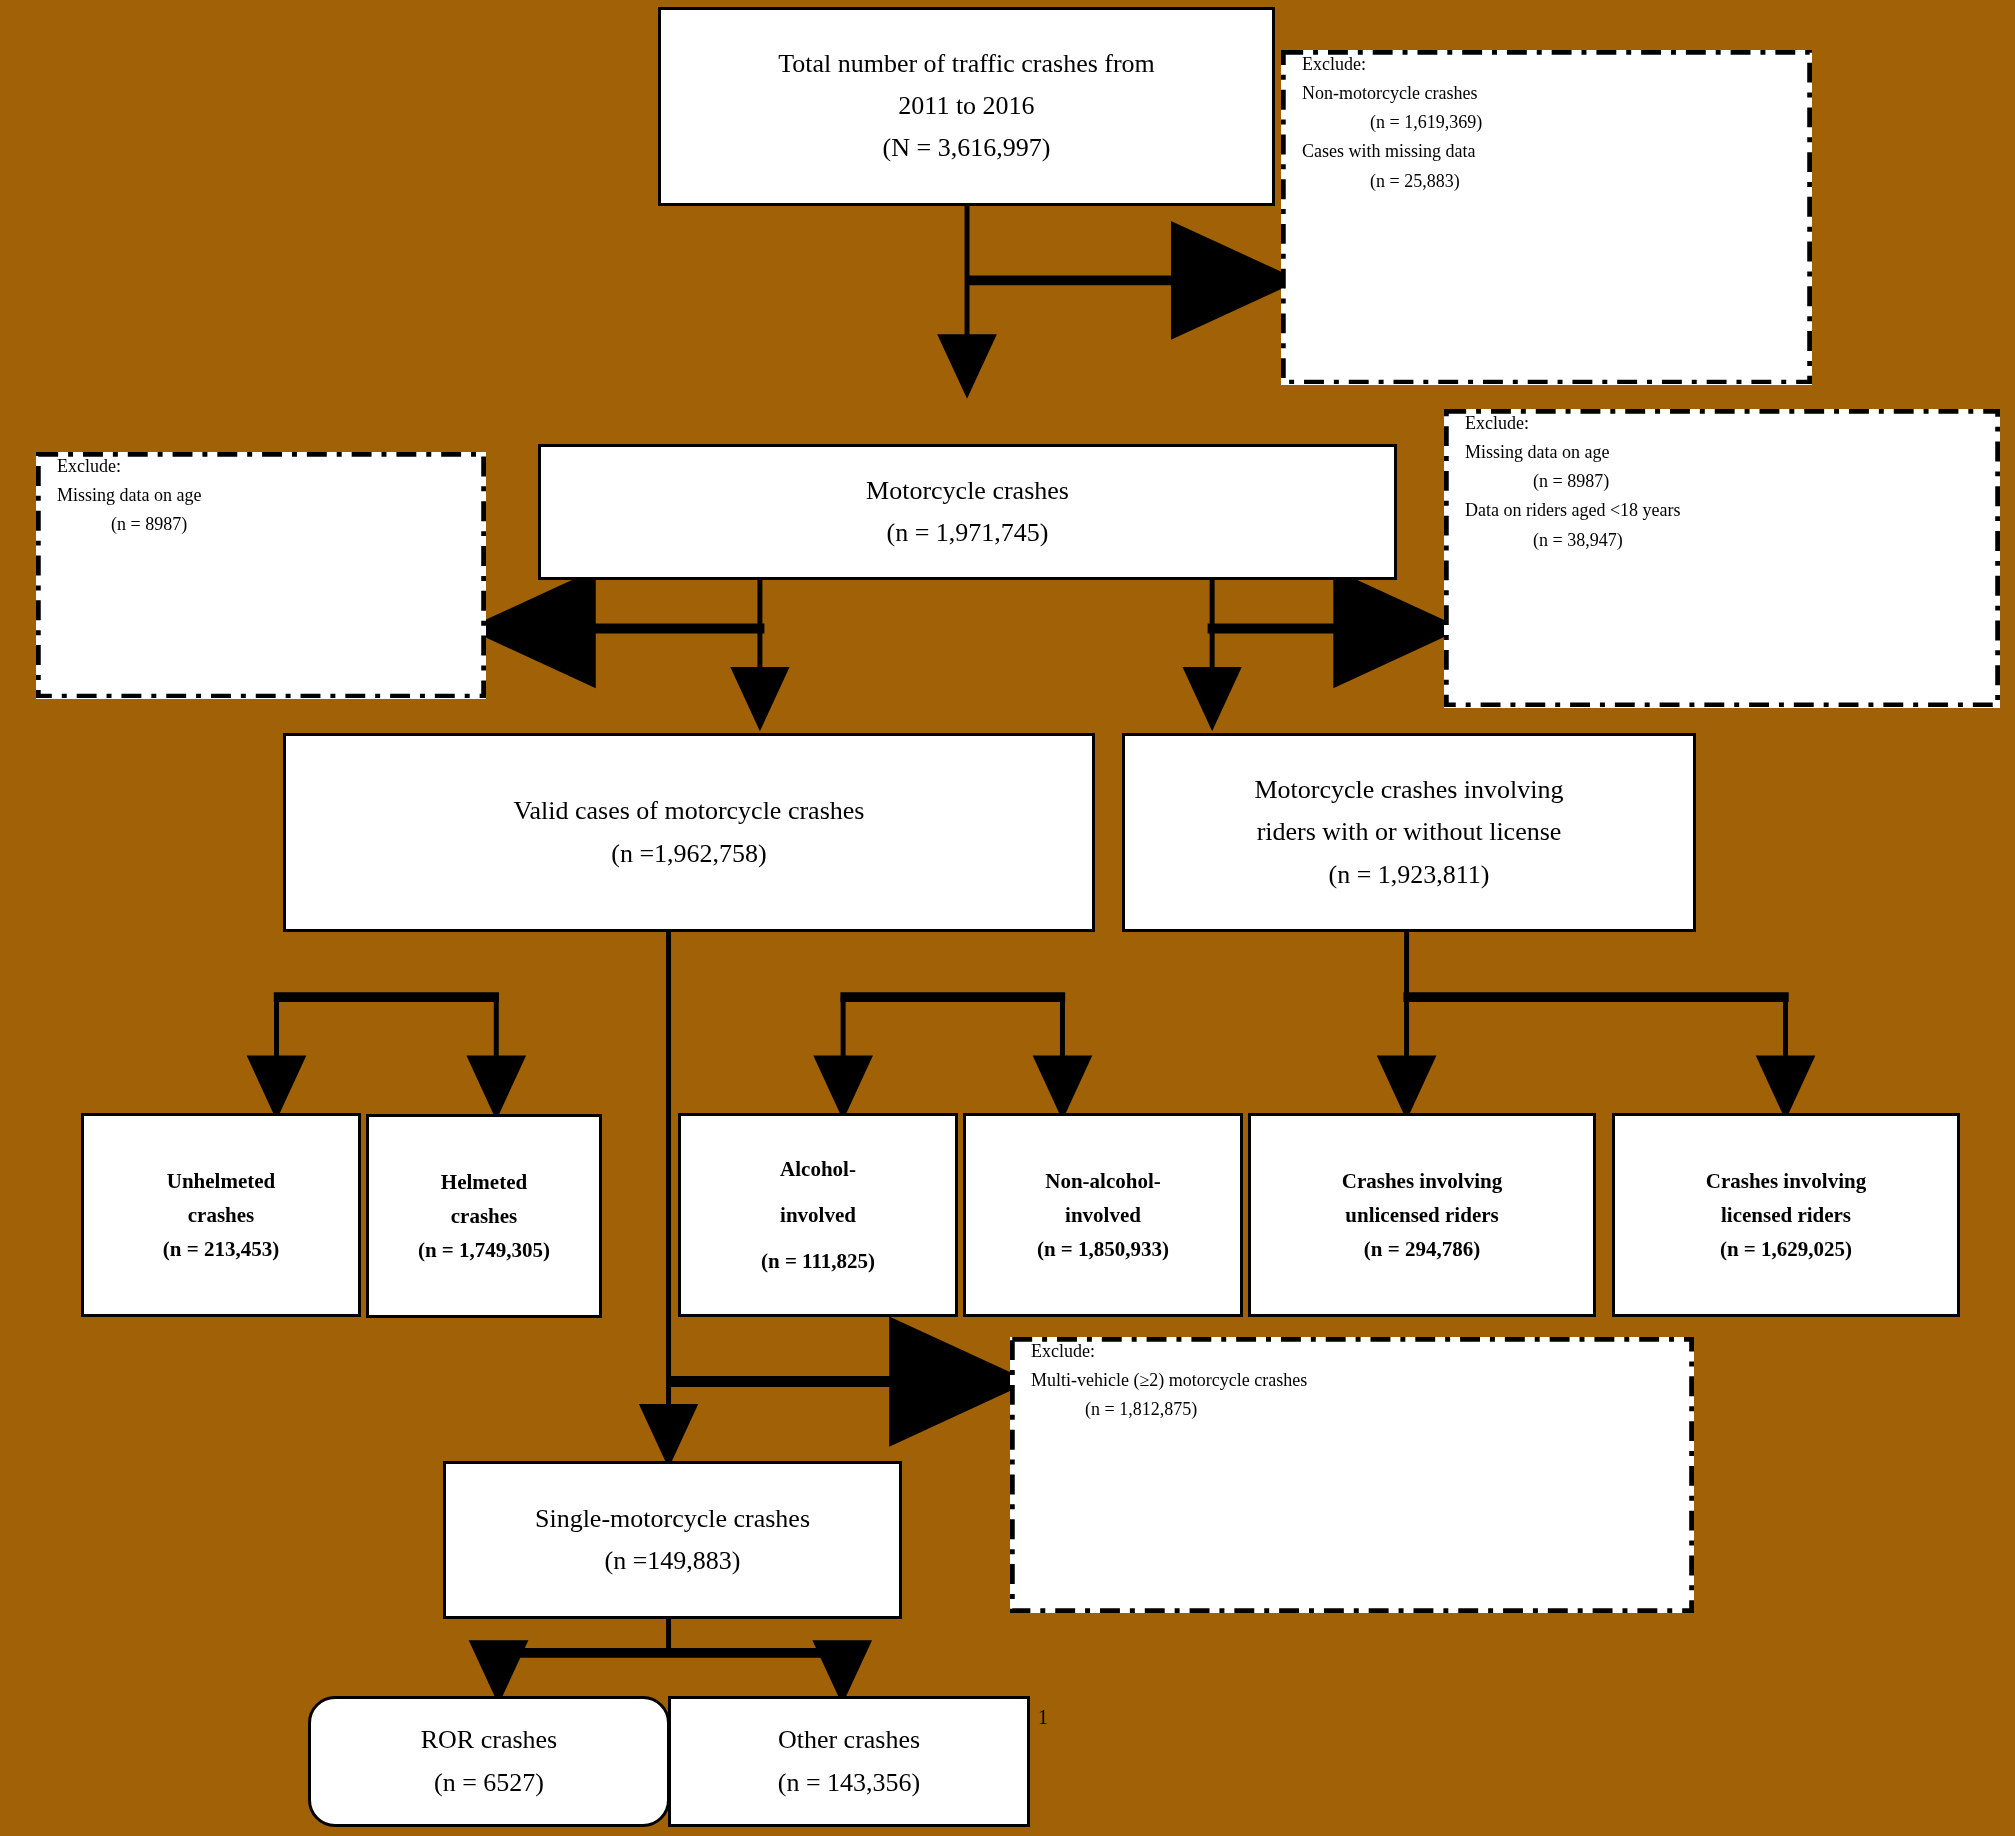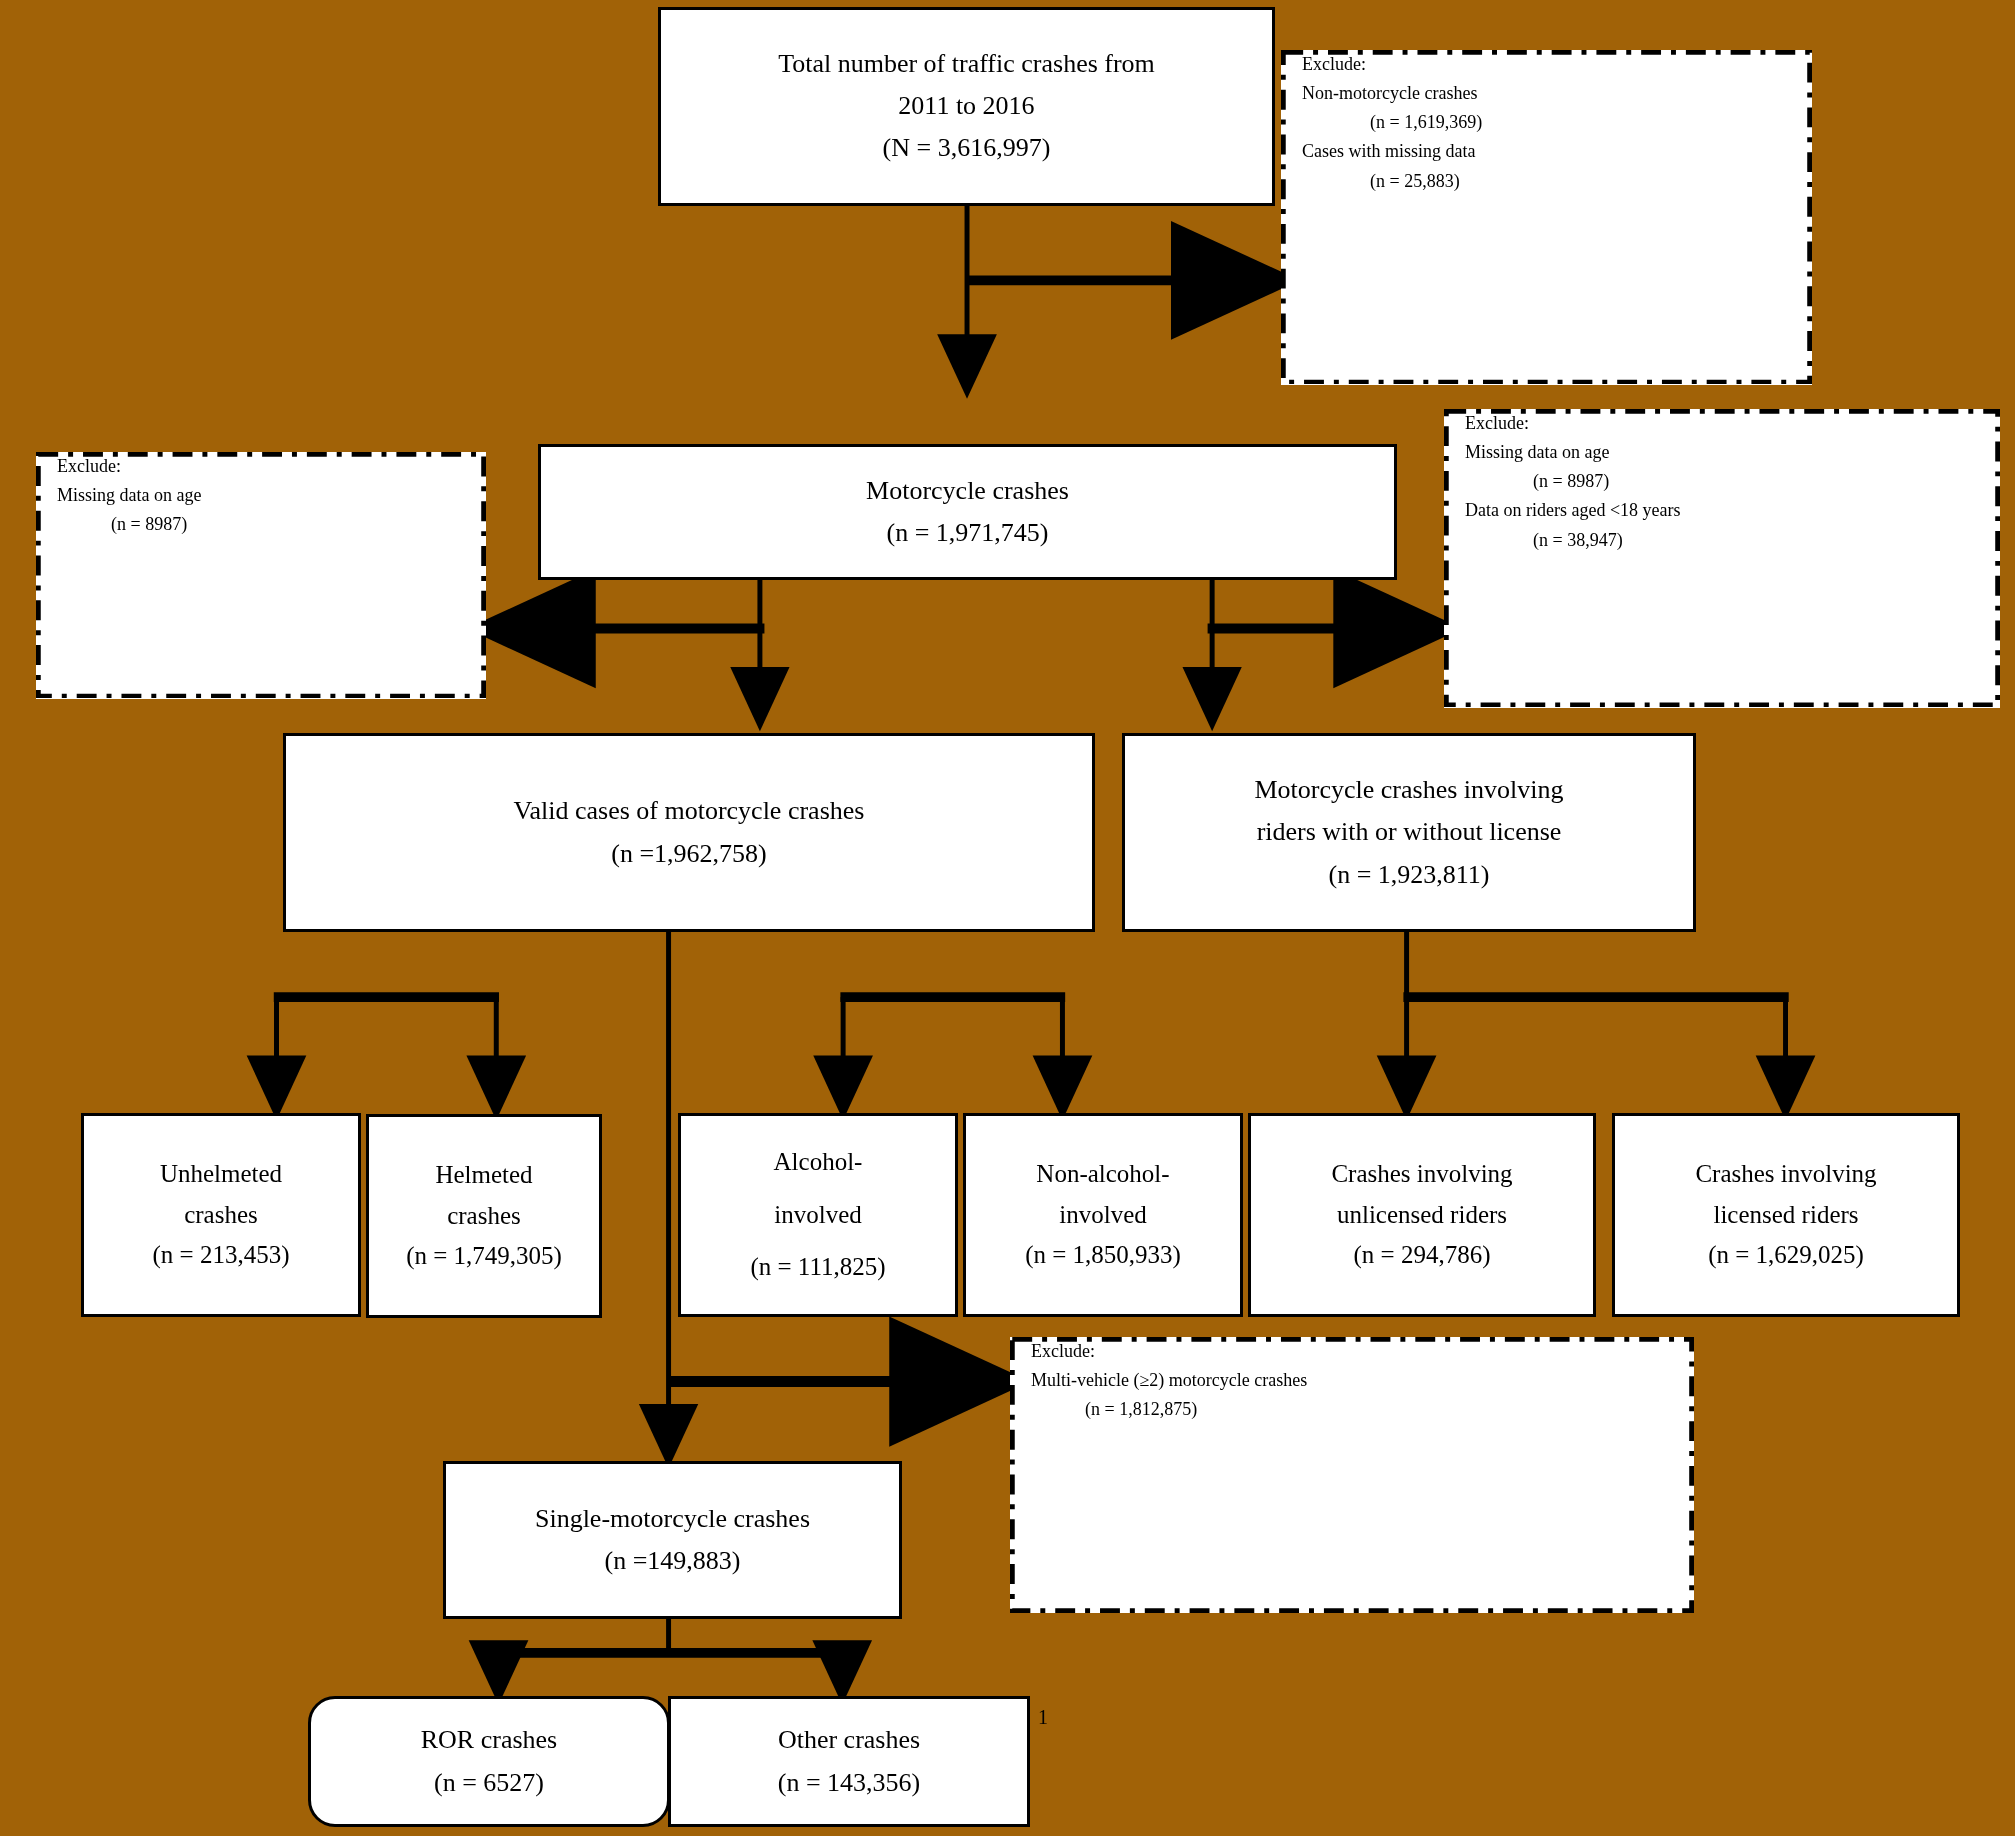--- a/index.html
+++ b/index.html
@@ -26,21 +26,22 @@
     display: flex;
     flex-direction: column;
     align-items: center;
     justify-content: center;
     text-align: center;
     line-height: 1.62;
     font-size: 26px;
     padding: 4.5px 6.3px;
   }
   .node.small {
-    font-size: 25px;
+    font-size: 21px;
+    font-weight: bold;
   }
   .exclude {
     position: absolute;
     box-sizing: border-box;
     border: 3.2px dashed #000000;
     border-style: dashed;
     background: #ffffff;
     text-align: left;
     line-height: 1.62;
     font-size: 18px;

